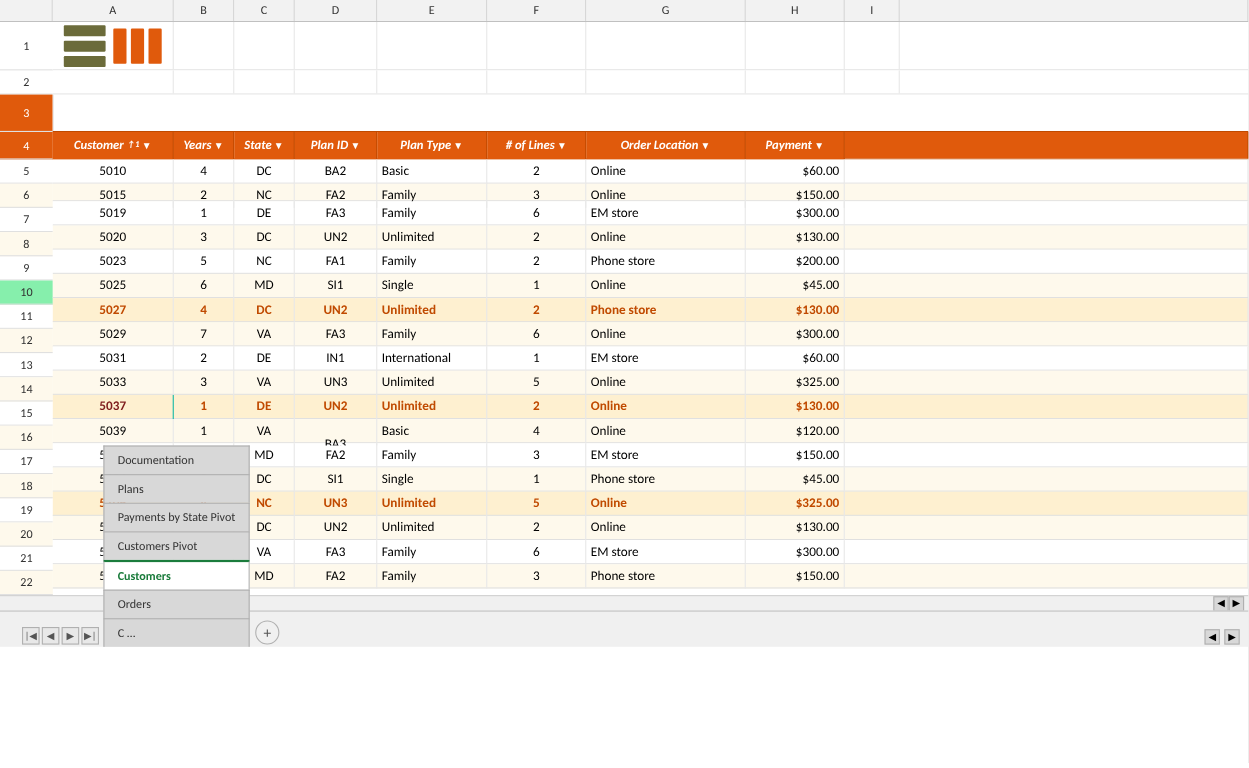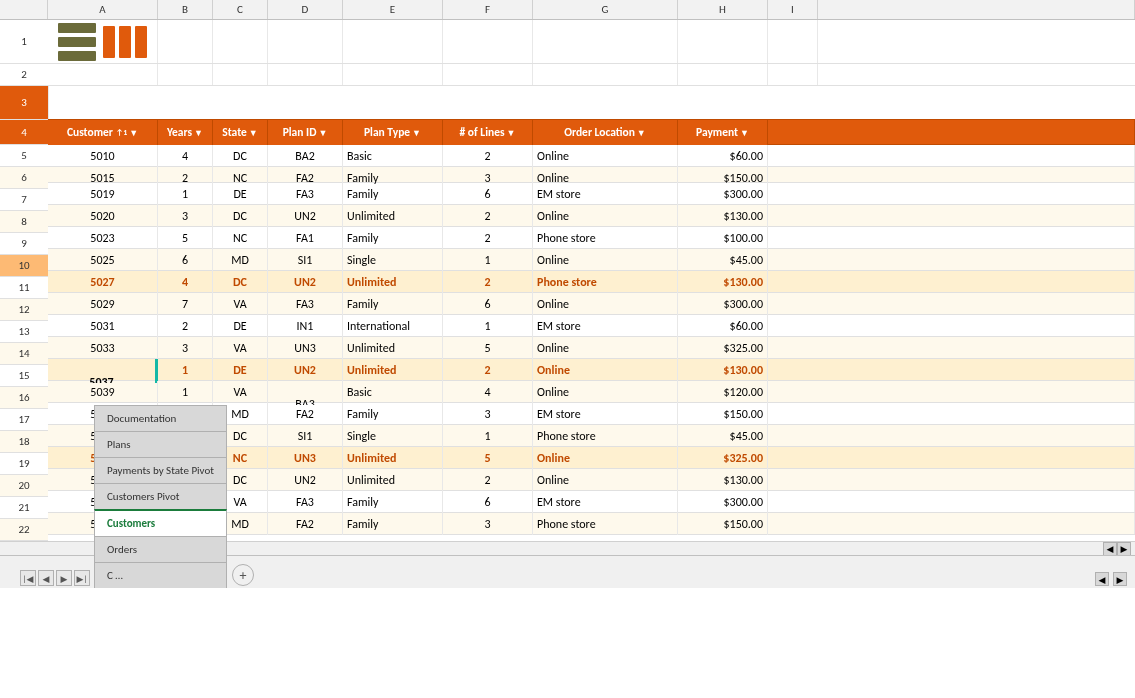--- a/index.html
+++ b/index.html
@@ -53,20 +53,21 @@
       font-size: 11.5px;
       height: 25px;
       line-height: 25px;
       padding: 0 4px;
       border-right: 1px solid #c04a00;
       display: flex;
       align-items: center;
       justify-content: center;
       gap: 2px;
       white-space: nowrap;
+      font-style: italic;
     }
 
     
     .tab-bar {
       height: 33px;
       background: #f0f0f0;
       display: flex;
       align-items: flex-end;
       border-top: 1px solid #c0c0c0;
       padding-left: 20px;
@@ -248,21 +249,21 @@
 
       <div class="rn-cell" style="height:34px; line-height:34px; background:#e05a0c; color:white;">3</div>
 
       <div class="rn-cell" style="height:25px; line-height:25px; background:#e05a0c; color:white;">4</div>
 
       <div class="rn-cell">5</div>
       <div class="rn-cell" style="background:#fef9ec;">6</div>
       <div class="rn-cell">7</div>
       <div class="rn-cell" style="background:#fef9ec;">8</div>
       <div class="rn-cell">9</div>
-      <div class="rn-cell" style="background:#fdba74;">10</div>
+      <div class="rn-cell" style="background:#86efac;">10</div>
       <div class="rn-cell">11</div>
       <div class="rn-cell" style="background:#fef9ec;">12</div>
       <div class="rn-cell">13</div>
       <div class="rn-cell" style="background:#fef9ec;">14</div>
       <div class="rn-cell">15</div>
       <div class="rn-cell" style="background:#fef9ec;">16</div>
       <div class="rn-cell">17</div>
       <div class="rn-cell" style="background:#fef9ec;">18</div>
       <div class="rn-cell">19</div>
       <div class="rn-cell" style="background:#fef9ec;">20</div>
@@ -399,21 +400,21 @@
     <div style="flex:1; border-right:1px solid #e8e8e8;"></div>
   </div>
           <div style="display: flex; height: 22px; border-bottom: 1px solid rgb(224, 224, 224); background: rgb(255, 255, 255);">
     <div class="w-a" style="height:22px; line-height:22px; padding:0 4px; font-size:12px; overflow:hidden; white-space:nowrap; border-right:1px solid #e8e8e8; text-align:center;">5023</div>
     <div class="w-b" style="height:22px; line-height:22px; padding:0 4px; font-size:12px; overflow:hidden; white-space:nowrap; border-right:1px solid #e8e8e8; text-align:center;">5</div>
     <div class="w-c" style="height:22px; line-height:22px; padding:0 4px; font-size:12px; overflow:hidden; white-space:nowrap; border-right:1px solid #e8e8e8; text-align:center;">NC</div>
     <div class="w-d" style="height:22px; line-height:22px; padding:0 4px; font-size:12px; overflow:hidden; white-space:nowrap; border-right:1px solid #e8e8e8; text-align:center;">FA1</div>
     <div class="w-e" style="height:22px; line-height:22px; padding:0 4px; font-size:12px; overflow:hidden; white-space:nowrap; border-right:1px solid #e8e8e8;">Family</div>
     <div class="w-f" style="height:22px; line-height:22px; padding:0 4px; font-size:12px; overflow:hidden; white-space:nowrap; border-right:1px solid #e8e8e8; text-align:center;">2</div>
     <div class="w-g" style="height:22px; line-height:22px; padding:0 4px; font-size:12px; overflow:hidden; white-space:nowrap; border-right:1px solid #e8e8e8;">Phone store</div>
-    <div class="w-h" style="height:22px; line-height:22px; padding:0 4px; font-size:12px; overflow:hidden; white-space:nowrap; border-right:1px solid #e8e8e8; text-align:right;">$100.00</div>
+    <div class="w-h" style="height:22px; line-height:22px; padding:0 4px; font-size:12px; overflow:hidden; white-space:nowrap; border-right:1px solid #e8e8e8; text-align:right;">$200.00</div>
     <div style="flex:1; border-right:1px solid #e8e8e8;"></div>
   </div>
           <div style="display: flex; height: 22px; border-bottom: 1px solid rgb(224, 224, 224); background: rgb(254, 249, 236);">
     <div class="w-a" style="height:22px; line-height:22px; padding:0 4px; font-size:12px; overflow:hidden; white-space:nowrap; border-right:1px solid #e8e8e8; text-align:center;">5025</div>
     <div class="w-b" style="height:22px; line-height:22px; padding:0 4px; font-size:12px; overflow:hidden; white-space:nowrap; border-right:1px solid #e8e8e8; text-align:center;">6</div>
     <div class="w-c" style="height:22px; line-height:22px; padding:0 4px; font-size:12px; overflow:hidden; white-space:nowrap; border-right:1px solid #e8e8e8; text-align:center;">MD</div>
     <div class="w-d" style="height:22px; line-height:22px; padding:0 4px; font-size:12px; overflow:hidden; white-space:nowrap; border-right:1px solid #e8e8e8; text-align:center;">SI1</div>
     <div class="w-e" style="height:22px; line-height:22px; padding:0 4px; font-size:12px; overflow:hidden; white-space:nowrap; border-right:1px solid #e8e8e8;">Single</div>
     <div class="w-f" style="height:22px; line-height:22px; padding:0 4px; font-size:12px; overflow:hidden; white-space:nowrap; border-right:1px solid #e8e8e8; text-align:center;">1</div>
     <div class="w-g" style="height:22px; line-height:22px; padding:0 4px; font-size:12px; overflow:hidden; white-space:nowrap; border-right:1px solid #e8e8e8;">Online</div>
@@ -458,21 +459,21 @@
     <div class="w-b" style="height:22px; line-height:22px; padding:0 4px; font-size:12px; overflow:hidden; white-space:nowrap; border-right:1px solid #e8e8e8; text-align:center;">3</div>
     <div class="w-c" style="height:22px; line-height:22px; padding:0 4px; font-size:12px; overflow:hidden; white-space:nowrap; border-right:1px solid #e8e8e8; text-align:center;">VA</div>
     <div class="w-d" style="height:22px; line-height:22px; padding:0 4px; font-size:12px; overflow:hidden; white-space:nowrap; border-right:1px solid #e8e8e8; text-align:center;">UN3</div>
     <div class="w-e" style="height:22px; line-height:22px; padding:0 4px; font-size:12px; overflow:hidden; white-space:nowrap; border-right:1px solid #e8e8e8;">Unlimited</div>
     <div class="w-f" style="height:22px; line-height:22px; padding:0 4px; font-size:12px; overflow:hidden; white-space:nowrap; border-right:1px solid #e8e8e8; text-align:center;">5</div>
     <div class="w-g" style="height:22px; line-height:22px; padding:0 4px; font-size:12px; overflow:hidden; white-space:nowrap; border-right:1px solid #e8e8e8;">Online</div>
     <div class="w-h" style="height:22px; line-height:22px; padding:0 4px; font-size:12px; overflow:hidden; white-space:nowrap; border-right:1px solid #e8e8e8; text-align:right;">$325.00</div>
     <div style="flex:1; border-right:1px solid #e8e8e8;"></div>
   </div>
           <div style="display: flex; height: 22px; border-bottom: 1px solid rgb(224, 224, 224); background: rgb(254, 240, 208);">
-    <div class="w-a" style="height:22px; line-height:22px; padding:12px 4px; font-size:12px; overflow:hidden; white-space:nowrap; border-right:3px solid #14b8a6; text-align:center; font-weight:bold; color:#000000;">5037</div>
+    <div class="w-a" style="height:22px; line-height:22px; padding:0 4px; font-size:12px; overflow:hidden; white-space:nowrap; border-right:1px solid #14b8a6; text-align:center; font-weight:bold; color:#7f1d1d;">5037</div>
     <div class="w-b" style="height:22px; line-height:22px; padding:0 4px; font-size:12px; overflow:hidden; white-space:nowrap; border-right:1px solid #e8e8e8; text-align:center; font-weight:bold; color:#c04a00;">1</div>
     <div class="w-c" style="height:22px; line-height:22px; padding:0 4px; font-size:12px; overflow:hidden; white-space:nowrap; border-right:1px solid #e8e8e8; text-align:center; font-weight:bold; color:#c04a00;">DE</div>
     <div class="w-d" style="height:22px; line-height:22px; padding:0 4px; font-size:12px; overflow:hidden; white-space:nowrap; border-right:1px solid #e8e8e8; text-align:center; font-weight:bold; color:#c04a00;">UN2</div>
     <div class="w-e" style="height:22px; line-height:22px; padding:0 4px; font-size:12px; overflow:hidden; white-space:nowrap; border-right:1px solid #e8e8e8; font-weight:bold; color:#c04a00;">Unlimited</div>
     <div class="w-f" style="height:22px; line-height:22px; padding:0 4px; font-size:12px; overflow:hidden; white-space:nowrap; border-right:1px solid #e8e8e8; text-align:center; font-weight:bold; color:#c04a00;">2</div>
     <div class="w-g" style="height:22px; line-height:22px; padding:0 4px; font-size:12px; overflow:hidden; white-space:nowrap; border-right:1px solid #e8e8e8; font-weight:bold; color:#c04a00;">Online</div>
     <div class="w-h" style="height:22px; line-height:22px; padding:0 4px; font-size:12px; overflow:hidden; white-space:nowrap; border-right:1px solid #e8e8e8; text-align:right; font-weight:bold; color:#c04a00;">$130.00</div>
     <div style="flex:1; border-right:1px solid #e8e8e8;"></div>
   </div>
           <div style="display: flex; height: 22px; border-bottom: 1px solid rgb(224, 224, 224); background: rgb(254, 249, 236);">

